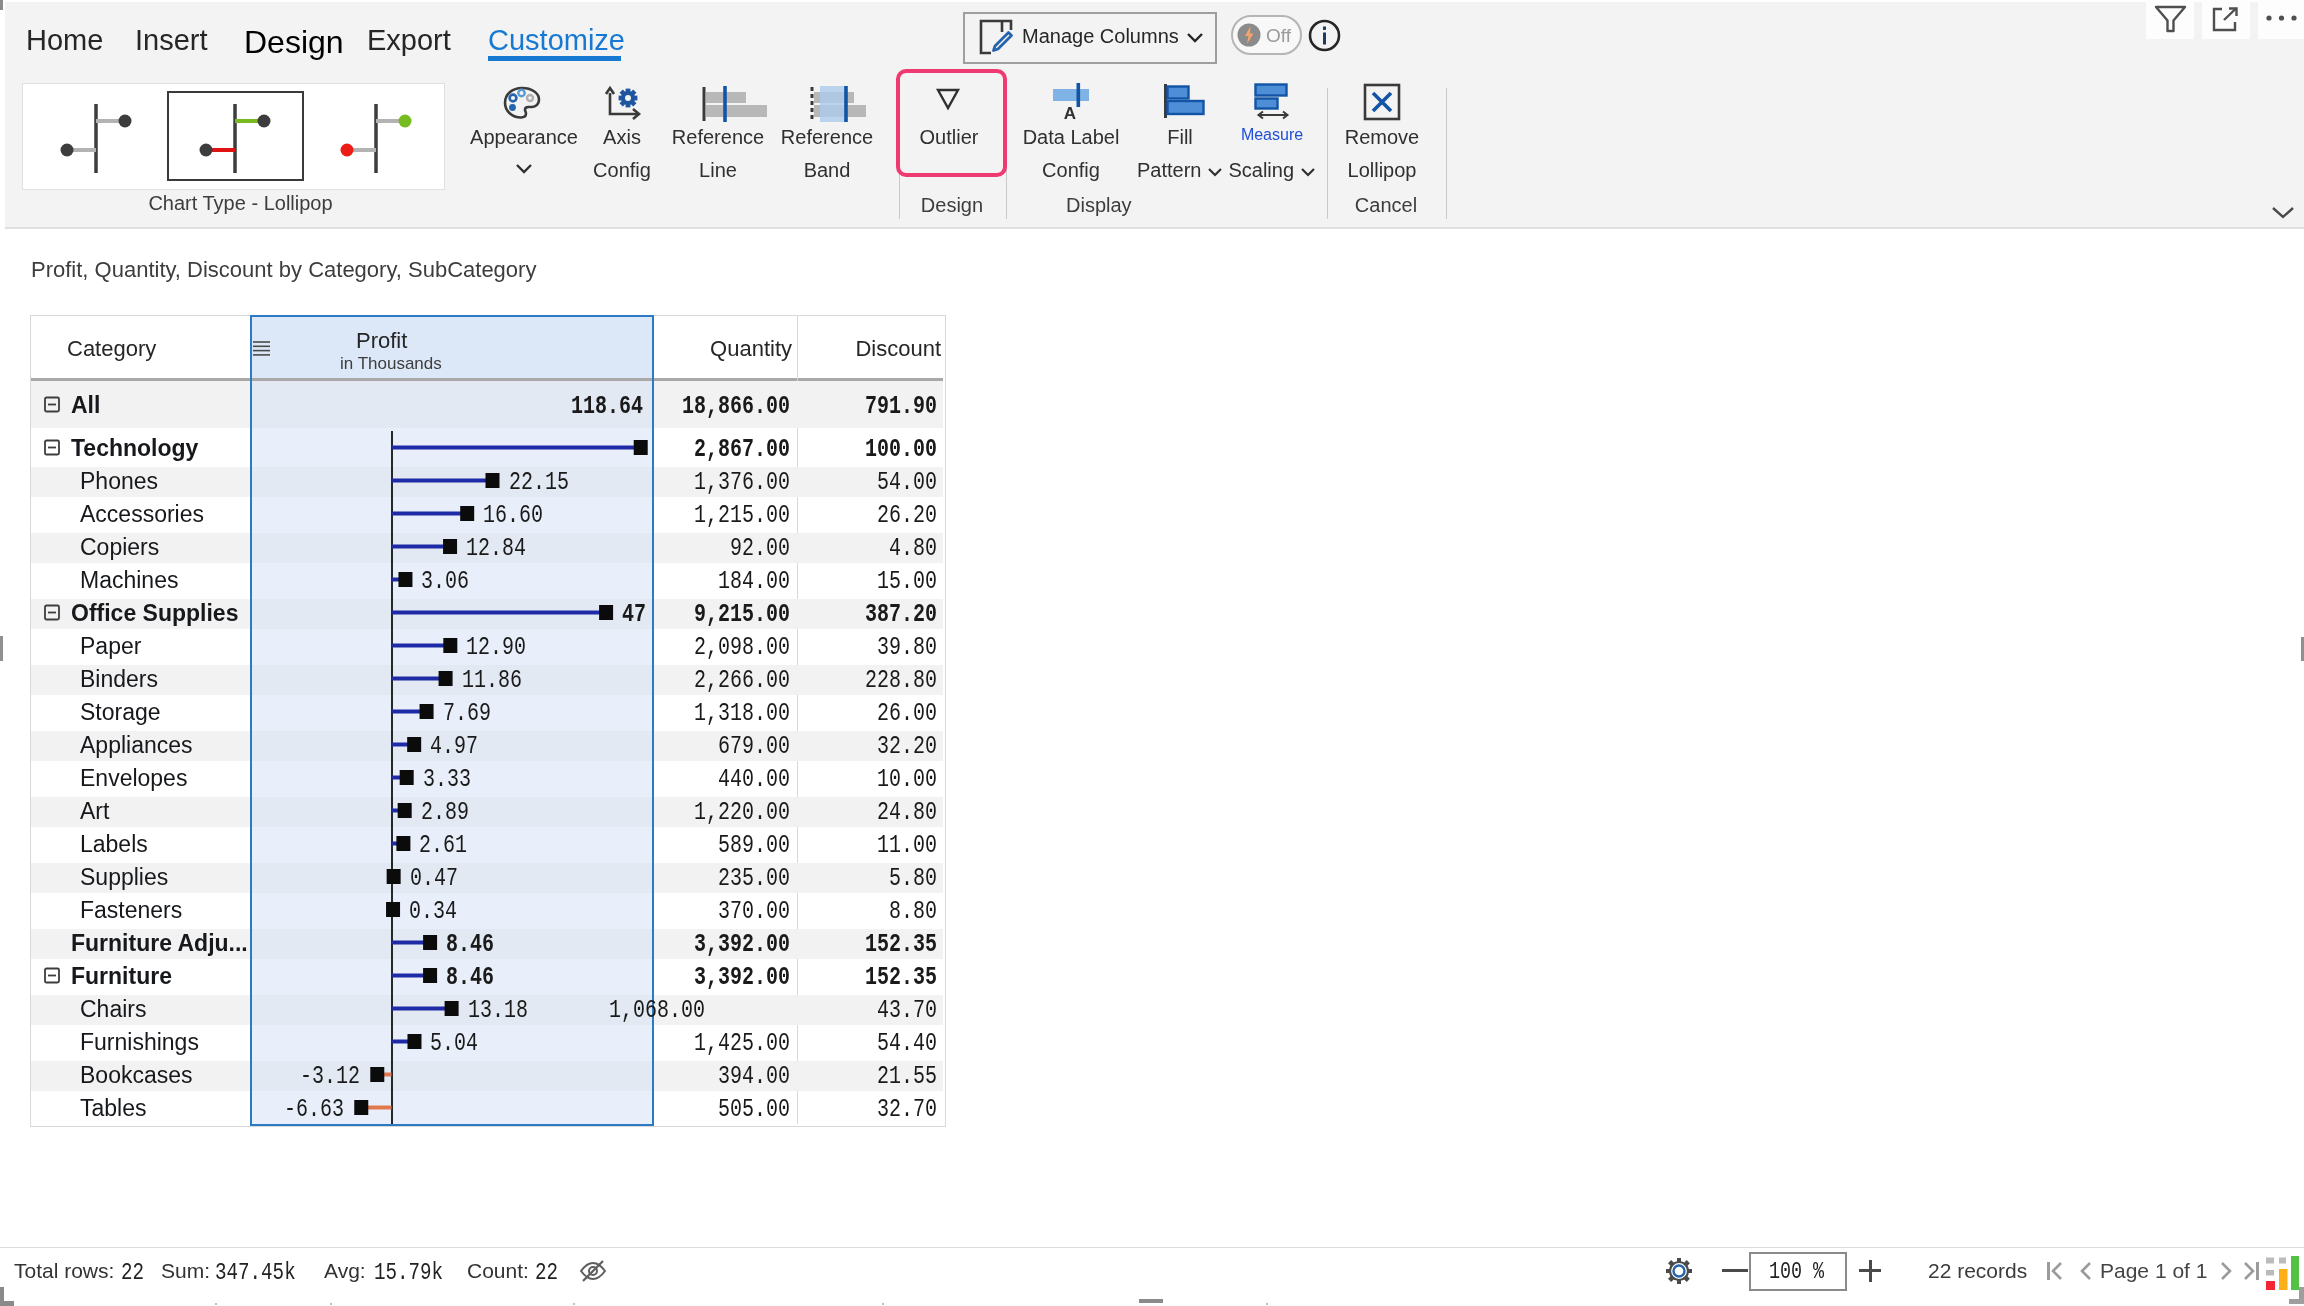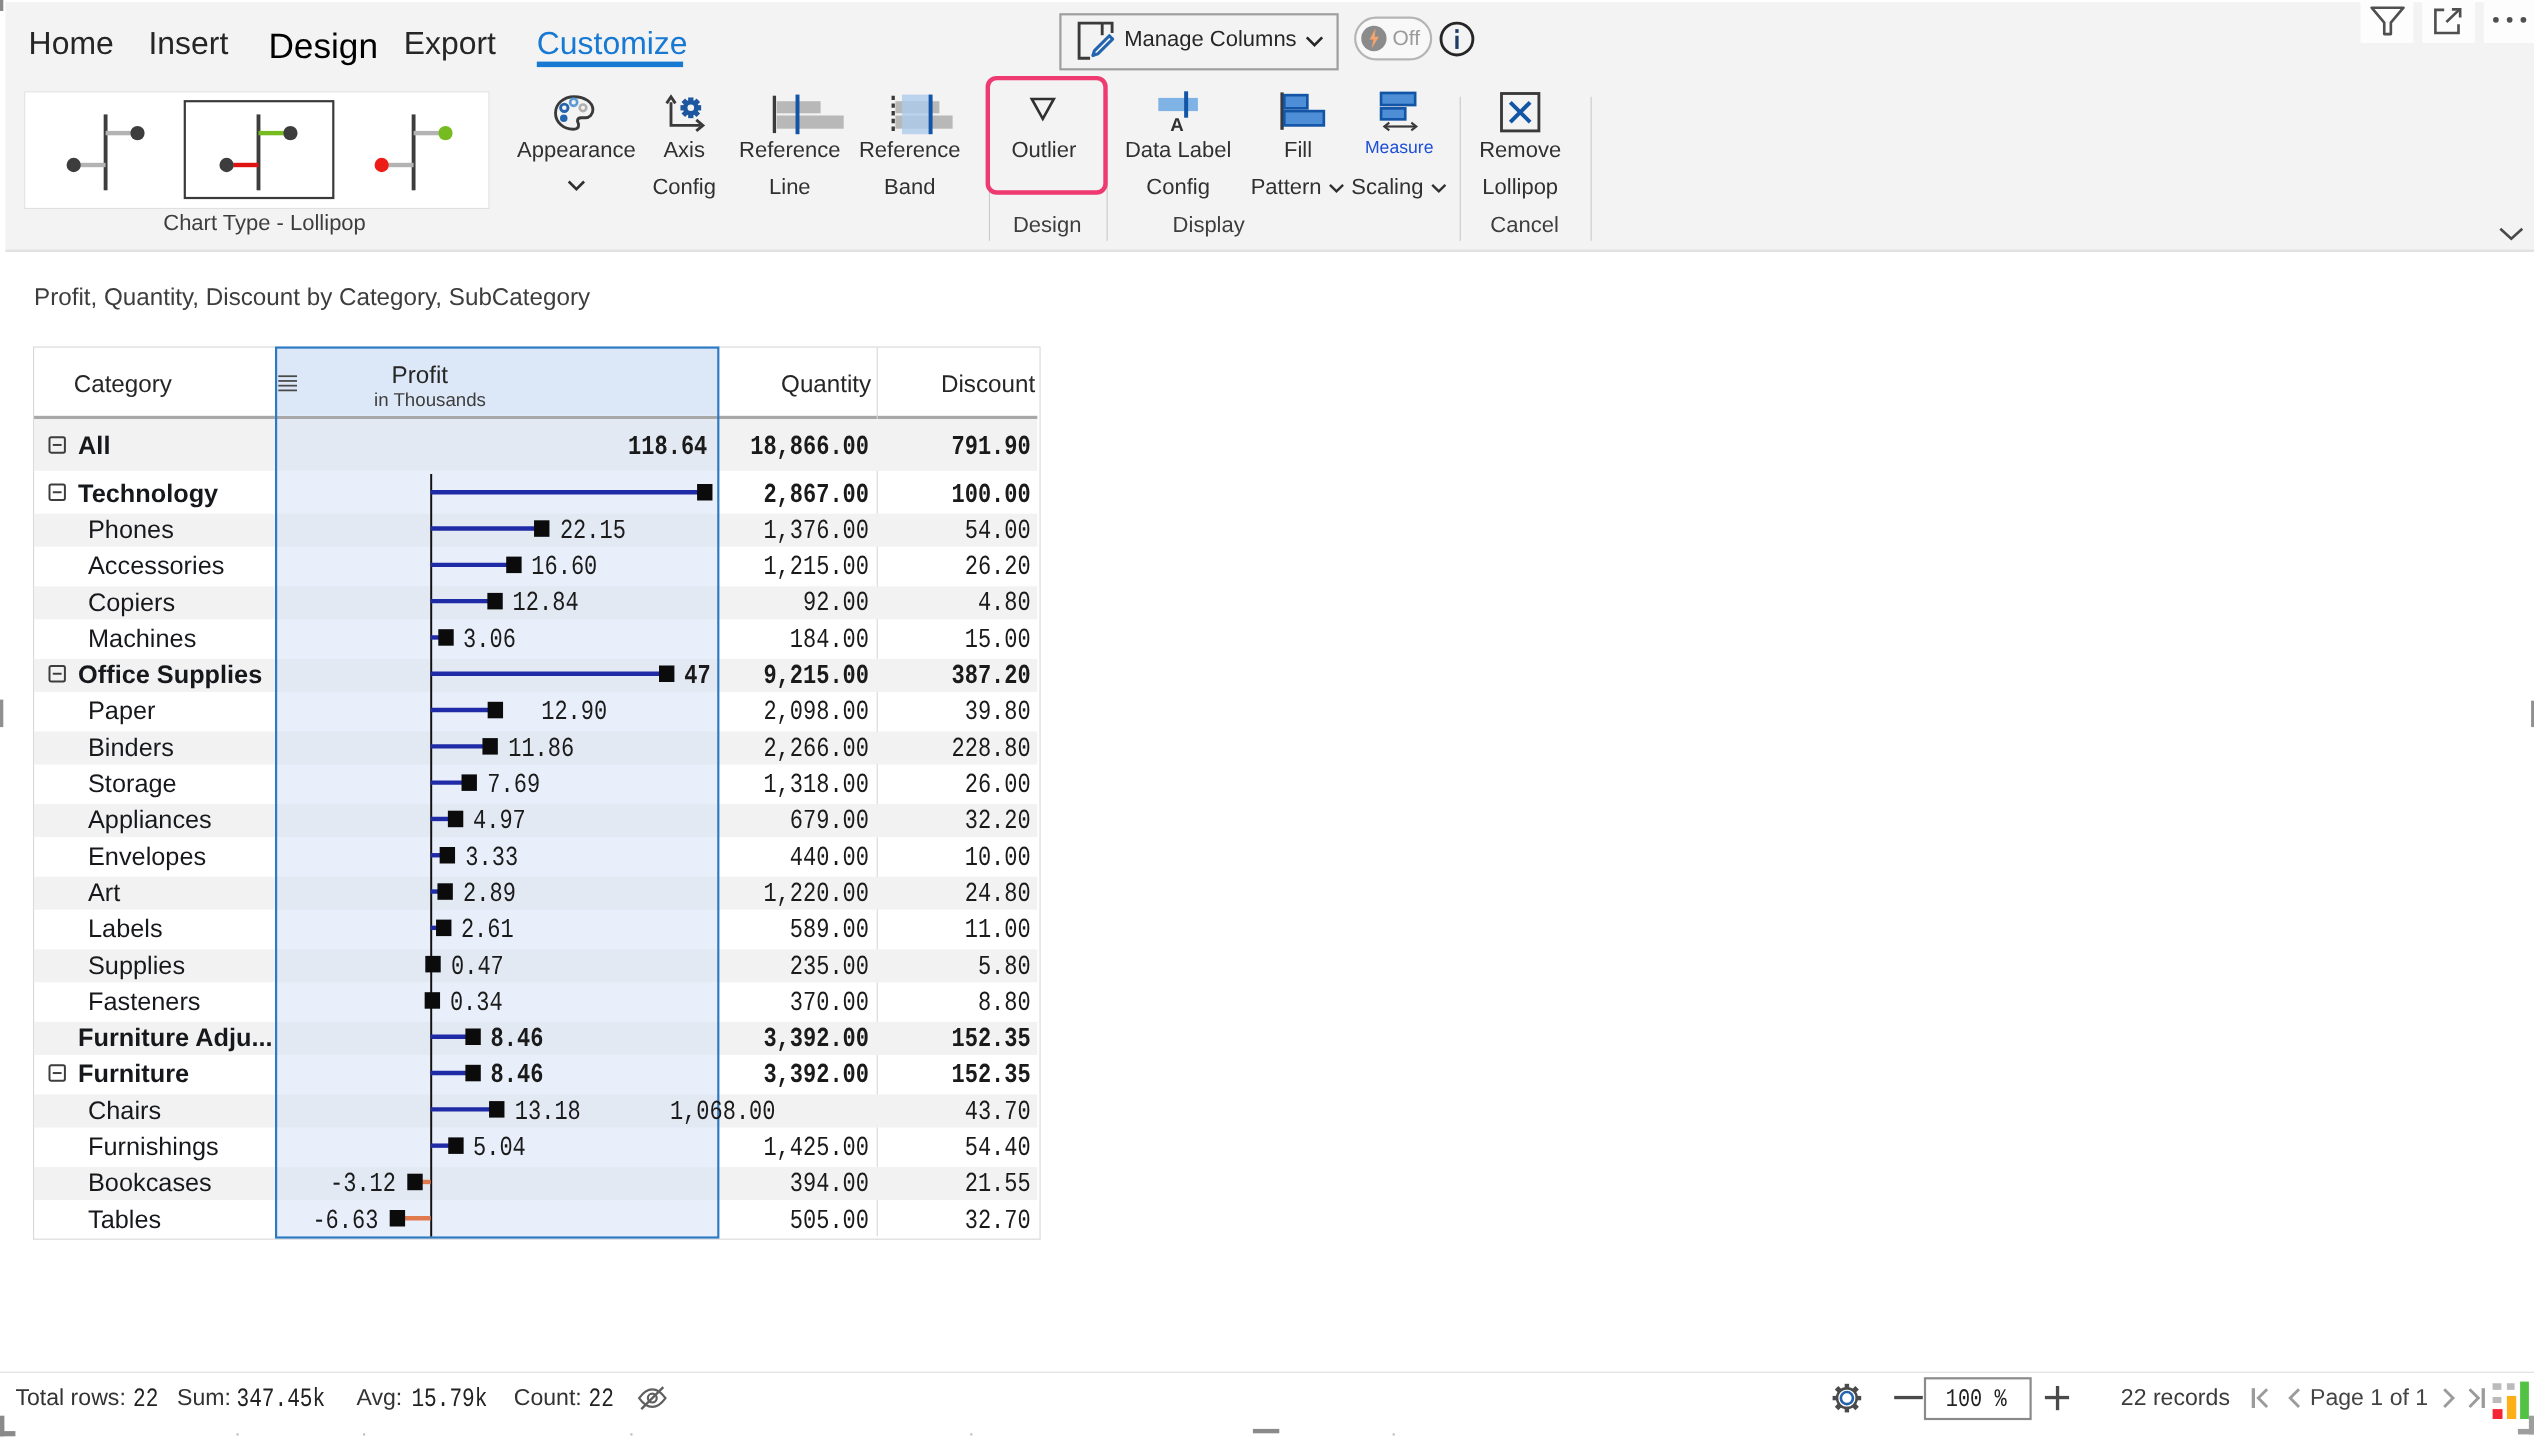--- a/index.html
+++ b/index.html
@@ -344,21 +344,21 @@
     <line x1="140.5" y1="643.5" x2="126.2728" y2="643.5" stroke="#e07a4e" stroke-width="4"></line>
     <rect x="119.2728" y="636.0" width="14" height="15" fill="#0b0b0b"></rect>
     <line x1="140.5" y1="676.5" x2="110.2672" y2="676.5" stroke="#e07a4e" stroke-width="4"></line>
     <rect x="103.2672" y="669.0" width="14" height="15" fill="#0b0b0b"></rect>
   </svg>
 <div class="abs" style="left:509px;top:467.0px;"><span class="m ml" style="font-size:25px;font-weight:normal;color:#1a1a1a;line-height:32px;">22.15</span></div>
 <div class="abs" style="left:483px;top:500.0px;"><span class="m ml" style="font-size:25px;font-weight:normal;color:#1a1a1a;line-height:32px;">16.60</span></div>
 <div class="abs" style="left:466px;top:533.0px;"><span class="m ml" style="font-size:25px;font-weight:normal;color:#1a1a1a;line-height:32px;">12.84</span></div>
 <div class="abs" style="left:421px;top:566.0px;"><span class="m ml" style="font-size:25px;font-weight:normal;color:#1a1a1a;line-height:32px;">3.06</span></div>
 <div class="abs" style="left:622px;top:599.0px;"><span class="m ml" style="font-size:25px;font-weight:bold;color:#1a1a1a;line-height:32px;">47</span></div>
-<div class="abs" style="left:492px;top:632.0px;"><span class="m ml" style="font-size:25px;font-weight:normal;color:#1a1a1a;line-height:32px;">12.90</span></div>
+<div class="abs" style="left:466px;top:632.0px;"><span class="m ml" style="font-size:25px;font-weight:normal;color:#1a1a1a;line-height:32px;">12.90</span></div>
 <div class="abs" style="left:462px;top:665.0px;"><span class="m ml" style="font-size:25px;font-weight:normal;color:#1a1a1a;line-height:32px;">11.86</span></div>
 <div class="abs" style="left:443px;top:698.0px;"><span class="m ml" style="font-size:25px;font-weight:normal;color:#1a1a1a;line-height:32px;">7.69</span></div>
 <div class="abs" style="left:430px;top:731.0px;"><span class="m ml" style="font-size:25px;font-weight:normal;color:#1a1a1a;line-height:32px;">4.97</span></div>
 <div class="abs" style="left:423px;top:764.0px;"><span class="m ml" style="font-size:25px;font-weight:normal;color:#1a1a1a;line-height:32px;">3.33</span></div>
 <div class="abs" style="left:421px;top:797.0px;"><span class="m ml" style="font-size:25px;font-weight:normal;color:#1a1a1a;line-height:32px;">2.89</span></div>
 <div class="abs" style="left:419px;top:830.0px;"><span class="m ml" style="font-size:25px;font-weight:normal;color:#1a1a1a;line-height:32px;">2.61</span></div>
 <div class="abs" style="left:410px;top:863.0px;"><span class="m ml" style="font-size:25px;font-weight:normal;color:#1a1a1a;line-height:32px;">0.47</span></div>
 <div class="abs" style="left:409px;top:896.0px;"><span class="m ml" style="font-size:25px;font-weight:normal;color:#1a1a1a;line-height:32px;">0.34</span></div>
 <div class="abs" style="left:446px;top:929.0px;"><span class="m ml" style="font-size:25px;font-weight:bold;color:#1a1a1a;line-height:32px;">8.46</span></div>
 <div class="abs" style="left:446px;top:962.0px;"><span class="m ml" style="font-size:25px;font-weight:bold;color:#1a1a1a;line-height:32px;">8.46</span></div>

